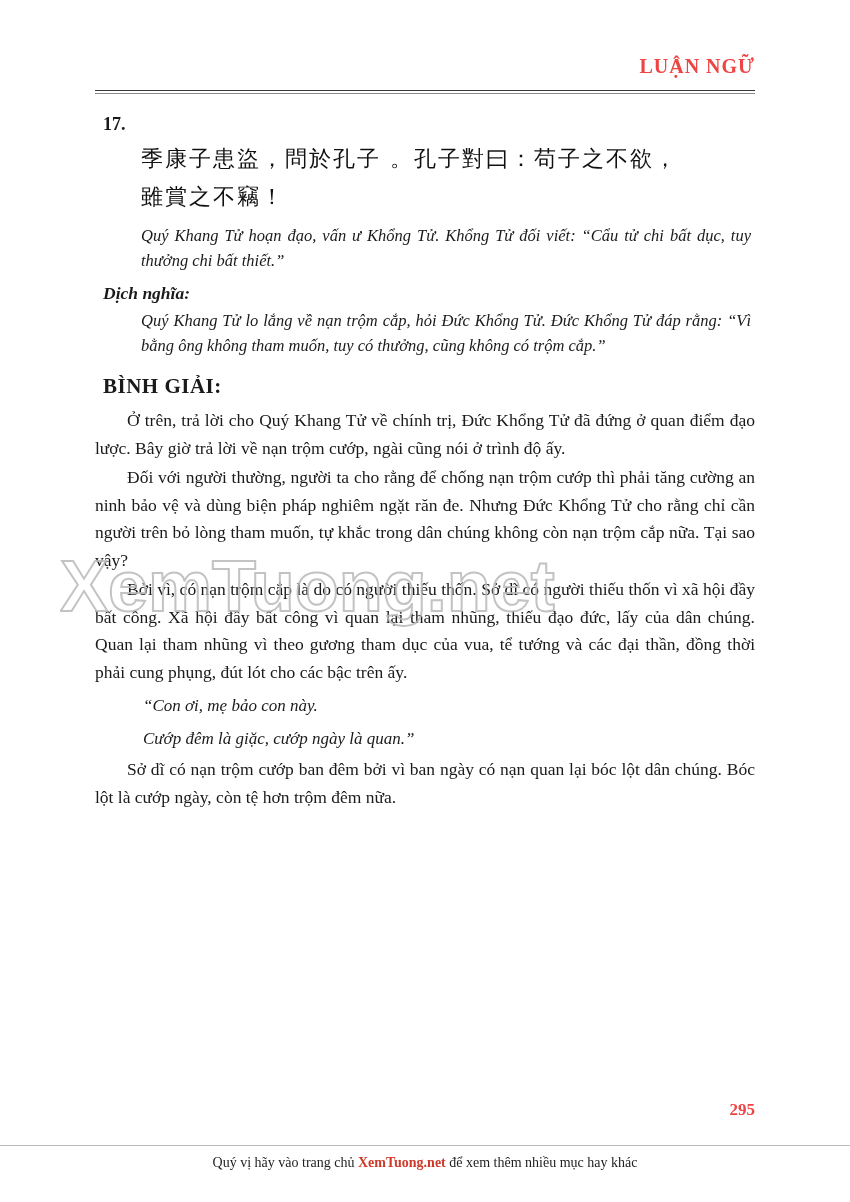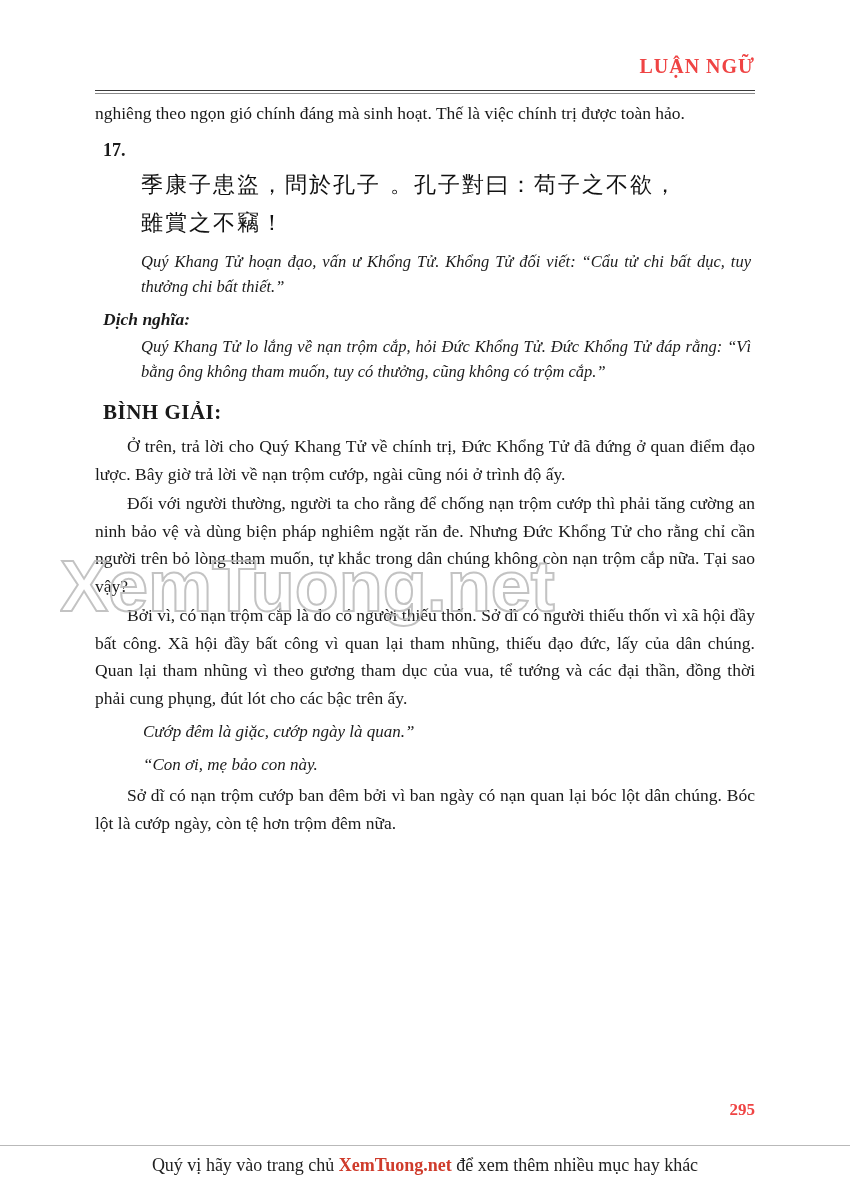--- a/index.html
+++ b/index.html
@@ -169,61 +169,60 @@
     width: 850px;
     height: 0;
     border-top: 1px solid #b9b9b9;
   }
   .footer {
     position: absolute;
     left: 0;
     top: 1155px;
     width: 850px;
     text-align: center;
-    font-size: 18px;
+    font-size: 14px;
     color: #222;
   }
   .footer .brand {
     color: #cf3b2b;
     font-weight: bold;
   }
 </style>
 </head>
 <body>
 
 <div class="page">
 
   <div class="header">
     <span class="header-title">LUẬN NGỮ</span>
   </div>
   <div class="header-rule"></div>
   <div class="header-rule2"></div>
 
   <div class="content">
 
-    <p>nghiêng theo ngọn gió chính đáng mà sinh hoạt. Thế là việc chính trị được toàn hảo.</p>
 
     <div class="num-heading">17.</div>
 
     <div class="hanzi">季康子患盜，問於孔子 。孔子對曰：苟子之不欲，</div>
     <div class="hanzi" style="margin-top:-6px;">雖賞之不竊！</div>
 
     <div class="translit">Quý Khang Tử hoạn đạo, vấn ư Khổng Tử. Khổng Tử đối viết: “Cẩu tử chi bất dục, tuy thưởng chi bất thiết.”</div>
 
     <div class="subhead">Dịch nghĩa:</div>
     <div class="meaning">Quý Khang Tử lo lắng về nạn trộm cắp, hỏi Đức Khổng Tử. Đức Khổng Tử đáp rằng: “Vì bằng ông không tham muốn, tuy có thưởng, cũng không có trộm cắp.”</div>
 
     <div class="section-title">BÌNH GIẢI:</div>
 
     <p class="body-para">Ở trên, trả lời cho Quý Khang Tử về chính trị, Đức Khổng Tử đã đứng ở quan điểm đạo lược. Bây giờ trả lời về nạn trộm cướp, ngài cũng nói ở trình độ ấy.</p>
     <p class="body-para">Đối với người thường, người ta cho rằng để chống nạn trộm cướp thì phải tăng cường an ninh bảo vệ và dùng biện pháp nghiêm ngặt răn đe. Nhưng Đức Khổng Tử cho rằng chỉ cần người trên bỏ lòng tham muốn, tự khắc trong dân chúng không còn nạn trộm cắp nữa. Tại sao vậy?</p>
     <p class="body-para">Bởi vì, có nạn trộm cắp là do có người thiếu thốn. Sở dĩ có người thiếu thốn vì xã hội đầy bất công. Xã hội đầy bất công vì quan lại tham nhũng, thiếu đạo đức, lấy của dân chúng. Quan lại tham nhũng vì theo gương tham dục của vua, tể tướng và các đại thần, đồng thời phải cung phụng, đút lót cho các bậc trên ấy.</p>
 
+    <div class="verse">“Con ơi, mẹ bảo con này.</div>
     <div class="verse">Cướp đêm là giặc, cướp ngày là quan.”</div>
-    <div class="verse">“Con ơi, mẹ bảo con này.</div>
 
     <p class="body-para" style="margin-top:4px;">Sở dĩ có nạn trộm cướp ban đêm bởi vì ban ngày có nạn quan lại bóc lột dân chúng. Bóc lột là cướp ngày, còn tệ hơn trộm đêm nữa.</p>
 
   </div>
 
   <div class="watermark">
     <svg width="730" height="90" viewBox="0 0 730 90" xmlns="http://www.w3.org/2000/svg">
       <text id="wm-text" x="0" y="66" font-family="Liberation Sans, sans-serif" font-size="72" font-weight="bold" fill="none" stroke="#b9b9b9" stroke-width="2" opacity="0.85">XemTuong.net</text>
     </svg>
   </div>

